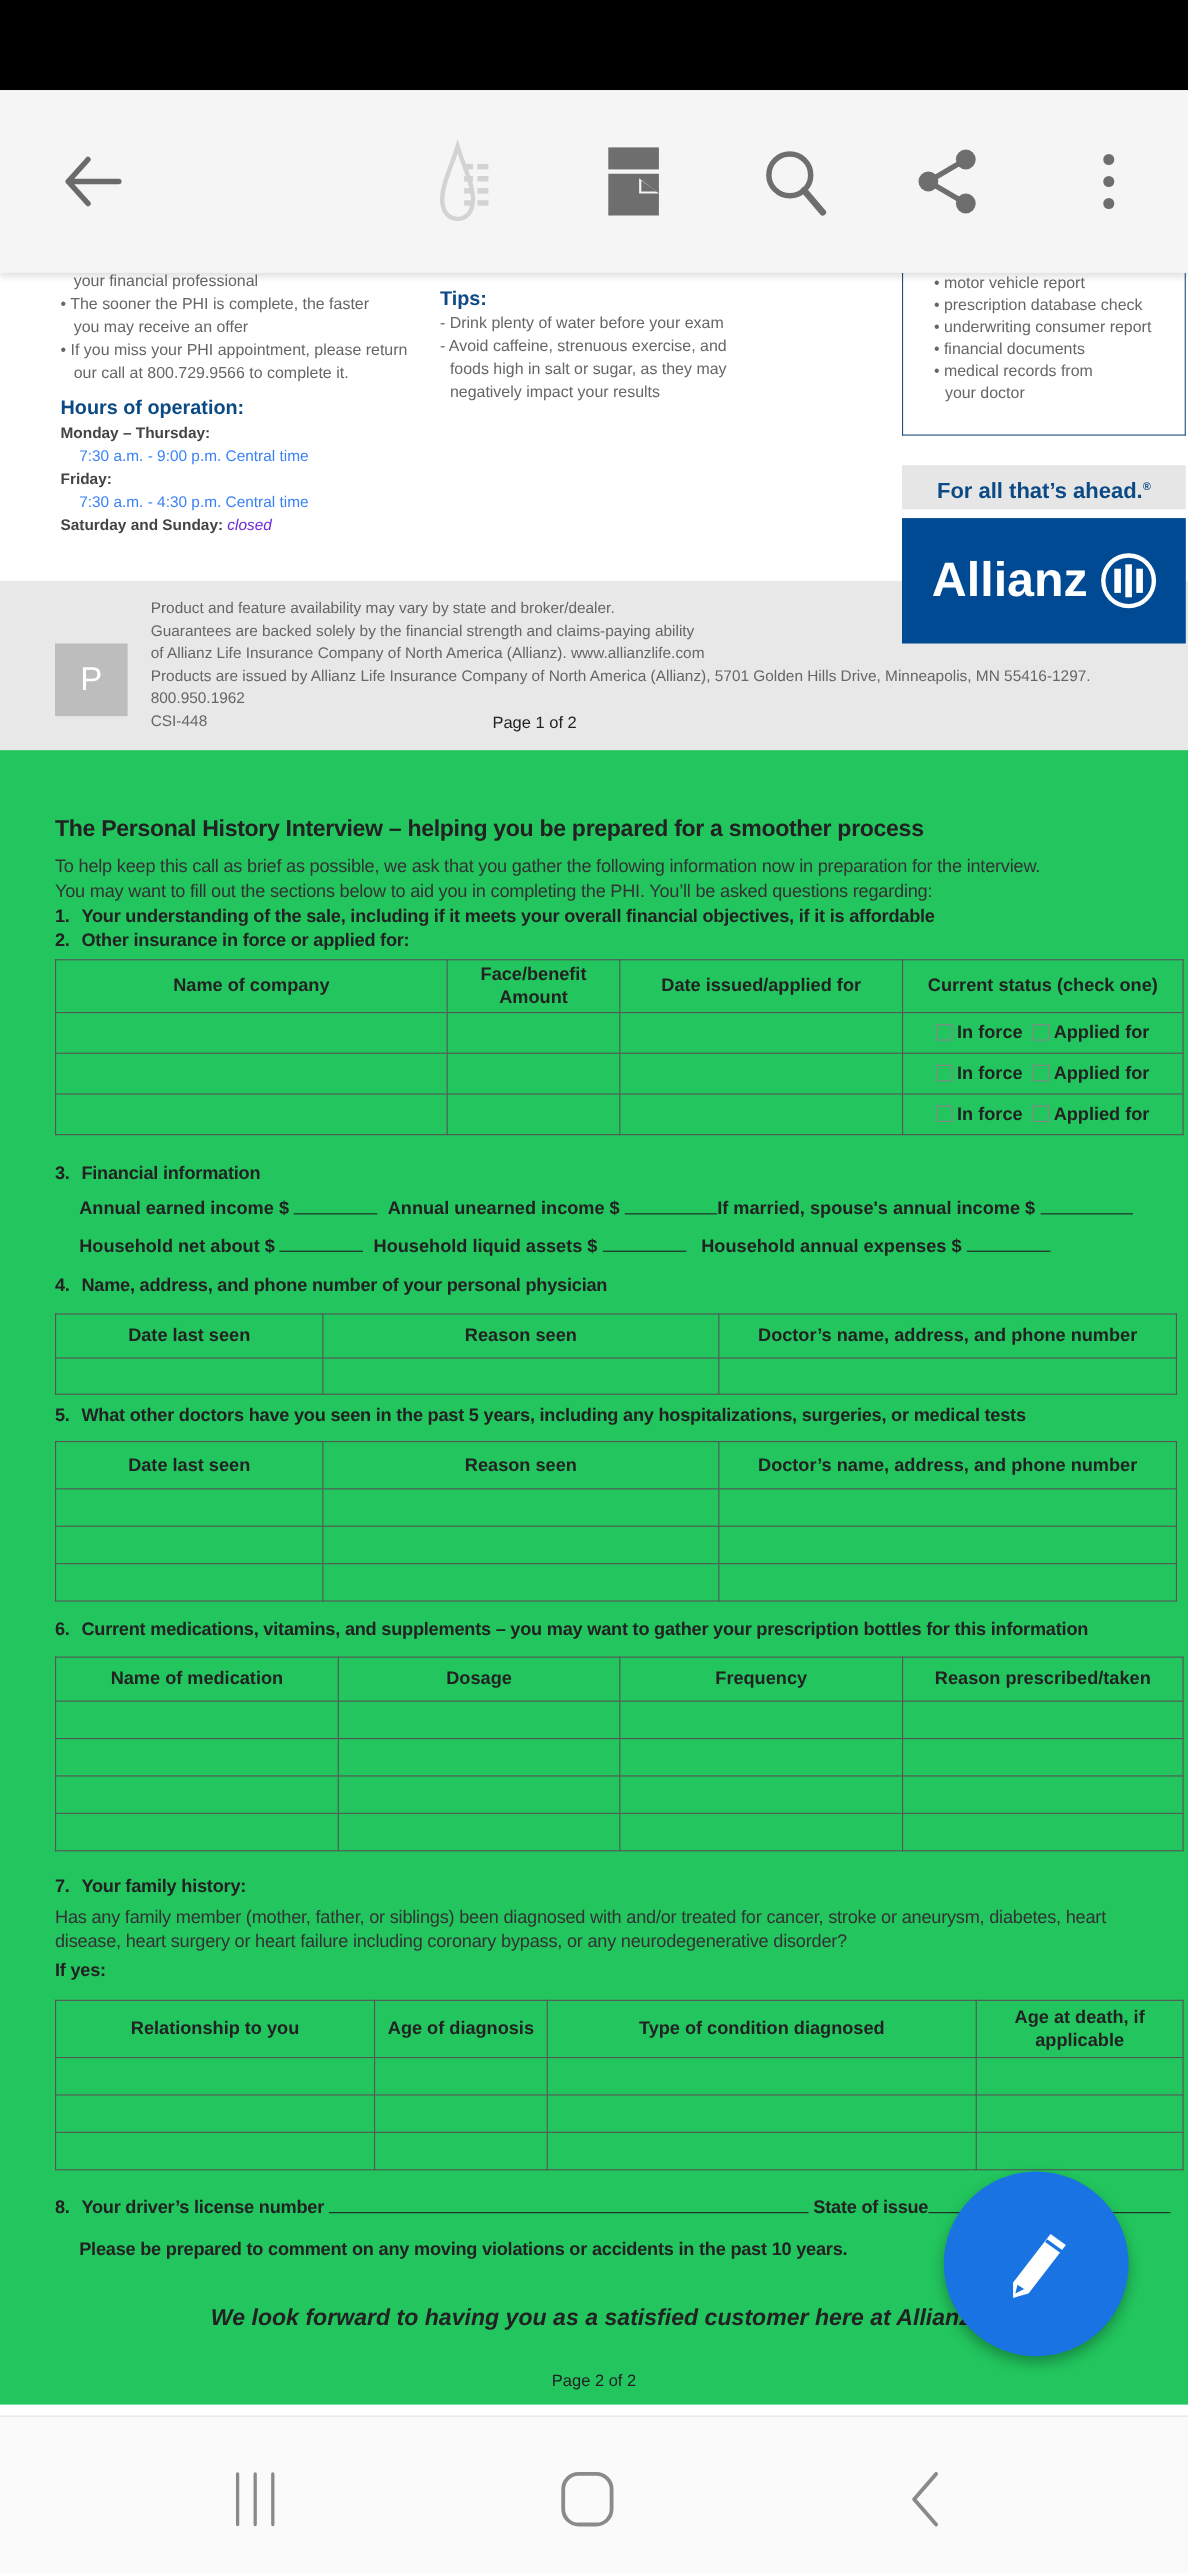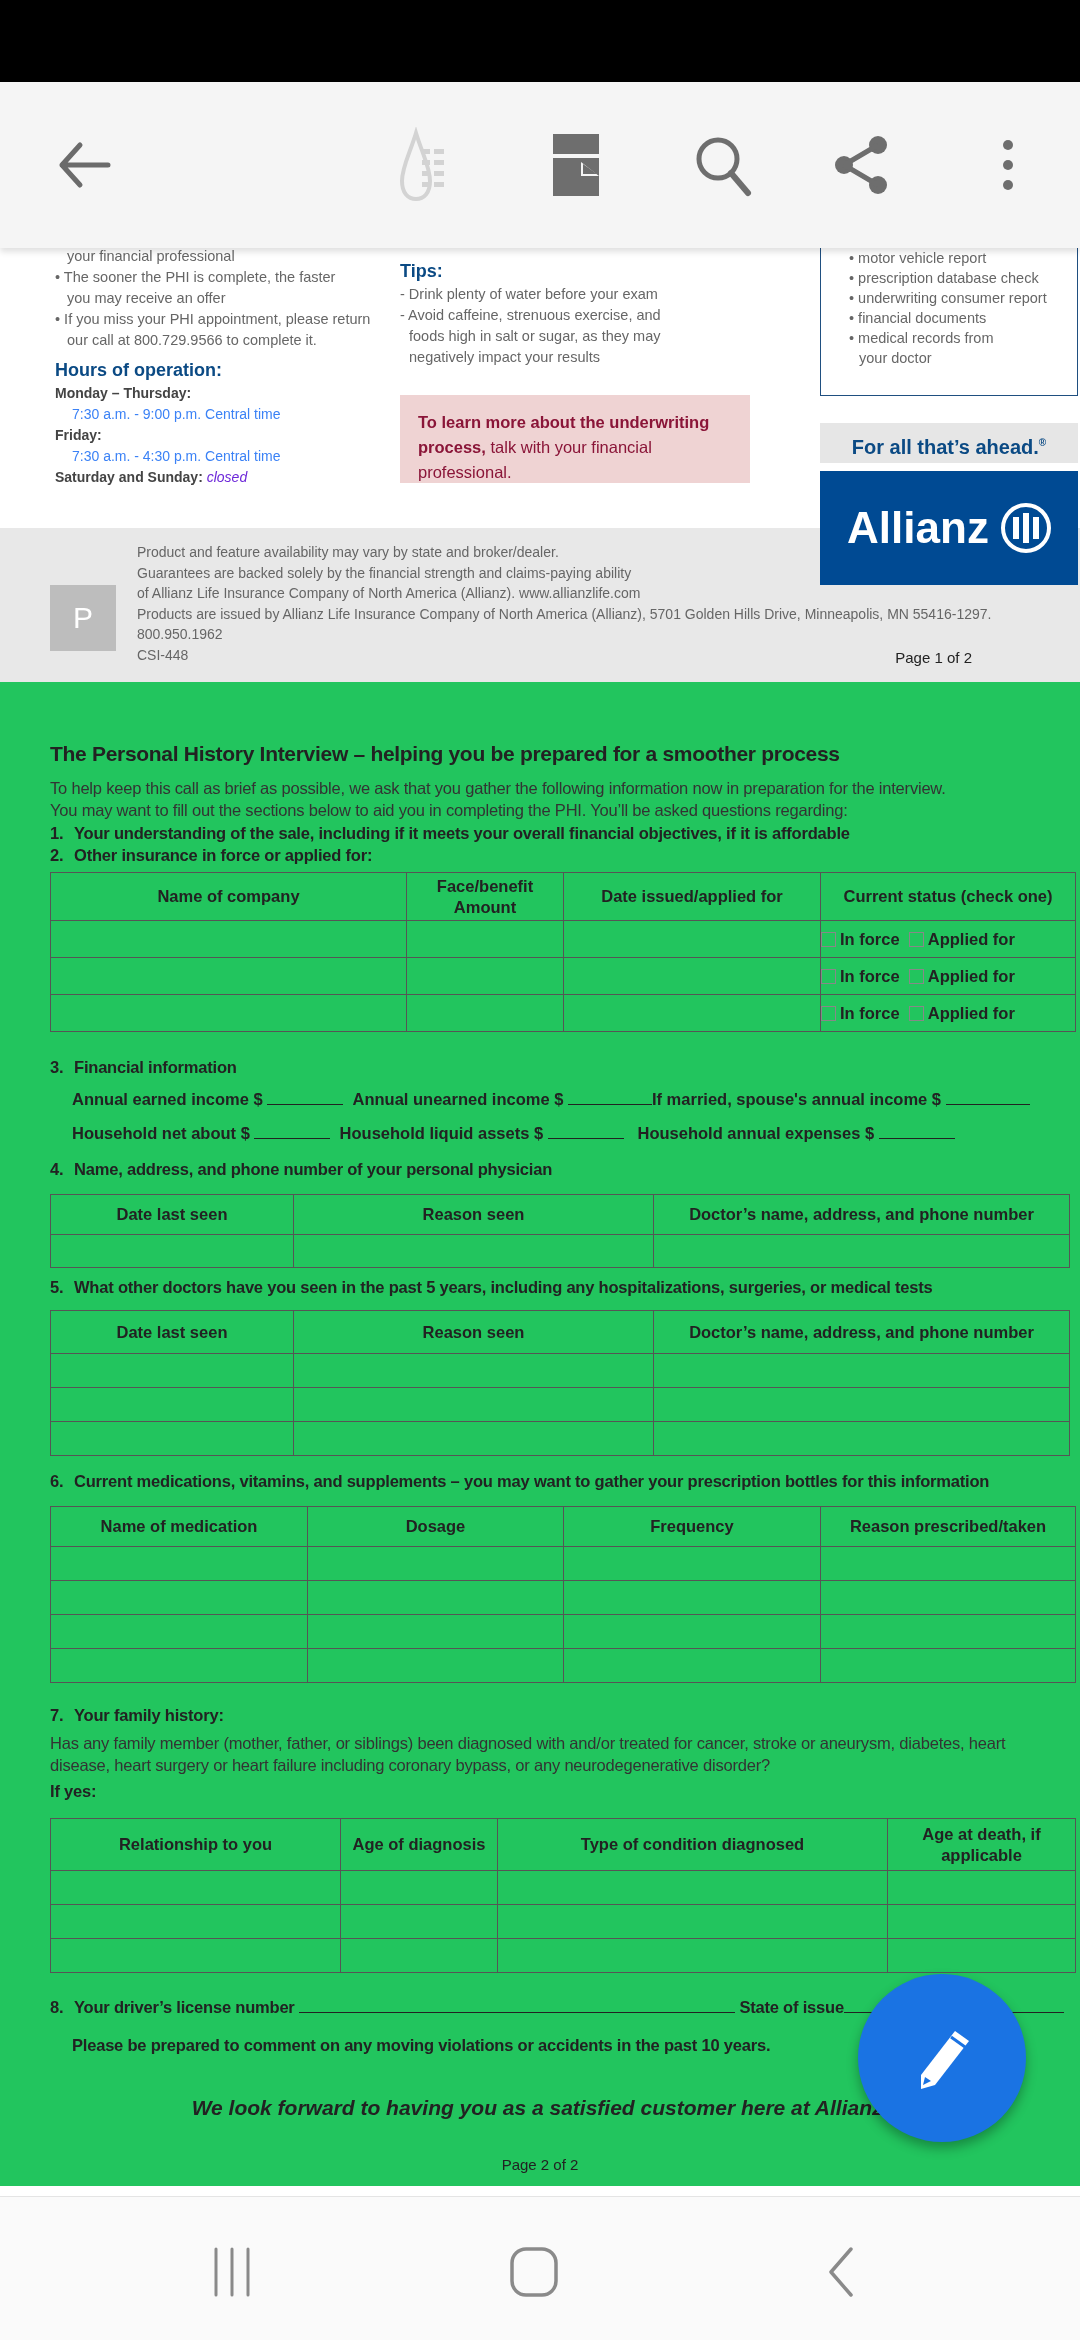--- a/index.html
+++ b/index.html
@@ -35,36 +35,36 @@
   .tagline sup { font-size: 10px; }
   .logo { position: absolute; left: 820px; top: 223px; width: 258px; height: 114px; background: #004a93; color: #fff;
     display: flex; align-items: center; justify-content: center; gap: 12px; font-weight: bold; font-size: 44px; }
   .logo .mark { width: 50px; height: 50px; border: 4px solid #fff; border-radius: 50%; display: flex; align-items: center; justify-content: center; gap: 4px; }
   .logo .mark i { display: block; width: 6px; background: #fff; }
 
   .footer1 { position: absolute; left: 0; top: 280px; width: 1080px; height: 160px; background: #e8e8e8; z-index: 0; }
   .footer1 .p-badge { position: absolute; left: 50px; top: 57px; width: 66px; height: 66px; background: #bdbdbd; color: #fff;
     font-size: 30px; display: flex; align-items: center; justify-content: center; }
   .footer1 .lines { position: absolute; left: 137px; top: 14px; font-size: 14px; line-height: 20.5px; color: #666; }
-  .footer1 .pg { position: absolute; left: 0; width: 972px; top: 121px; text-align: right; font-size: 15px; color: #222; }
+  .footer1 .pg { position: absolute; left: 0; width: 972px; top: 121px; text-align: center; font-size: 15px; color: #222; }
   .pagegap { position: absolute; left: 0; top: 440px; width: 1080px; height: 6px; background: #c4c4c4; }
 
   
   .p2 { position: absolute; left: 0; top: 434px; width: 1080px; height: 1504px; background: #22c55e; }
   .sec { position: absolute; left: 50px; font-family: "Liberation Sans", sans-serif; }
   .title { font-size: 21px; font-weight: bold; color: #222; letter-spacing: -0.3px; }
   .body-t { font-size: 16.5px; color: #333; line-height: 22px; letter-spacing: -0.2px; }
   .q { font-size: 16.5px; font-weight: bold; color: #222; line-height: 22px; letter-spacing: -0.2px; }
   .q .n { display: inline-block; width: 24px; }
 
   table.grid { position: absolute; left: 50px; border-collapse: collapse; font-size: 16.5px; color: #222; }
   table.grid th, table.grid td { border: 1.5px solid #555; }
   table.grid th { font-weight: bold; text-align: center; line-height: 21px; }
   .chk { display: inline-block; width: 15px; height: 15px; border: 1px solid #888; vertical-align: -2px; margin-right: 4px; }
-  .status-cell { font-weight: bold; white-space: nowrap; }
+  .status-cell { text-align: center; font-weight: bold; white-space: nowrap; }
 
   .finrow { font-size: 16.5px; font-weight: bold; color: #222; white-space: nowrap; }
   .blank { display: inline-block; border-bottom: 1.3px solid #222; height: 14px; vertical-align: baseline; }
 
   .fab { position: absolute; left: 858px; top: 1974px; width: 168px; height: 168px; border-radius: 50%; background: #1a73e3;
     box-shadow: 0 6px 12px rgba(0,0,0,0.3); display: flex; align-items: center; justify-content: center; z-index: 10; }
 
   .navbar { position: absolute; left: 0; top: 2196px; width: 1080px; height: 144px; background: #fafafa; border-top: 1px solid #e4e4e4; }
   .navbar .nb { position: absolute; top: 40px; width: 80px; height: 70px; display: flex; align-items: center; justify-content: center; }
 </style>
@@ -153,23 +153,20 @@
       <div class="time">7:30 a.m. - 4:30 p.m. Central time</div>
       <div class="day"><span>Saturday and Sunday:</span> <i style="font-weight:normal;color:#6d28d9">closed</i></div>
     </div>
 
     <div class="col2">
       <h4 style="margin-top:0">Tips:</h4>
       <div class="tip" style="padding-left:0;text-indent:0">- Drink plenty of water before your exam</div>
       <div class="tip" style="width:290px;padding-left:9px;text-indent:-9px">- Avoid caffeine, strenuous exercise, and foods high in salt or sugar, as they may negatively impact your results</div>
     </div>
 
-    <div class="pink">
-      <b>To learn more about the underwriting process,</b><span> talk with your financial professional.</span>
-    </div>
 
     <div class="bluebox">
       <div>• motor vehicle report</div>
       <div>• prescription database check</div>
       <div>• underwriting consumer report</div>
       <div>• financial documents</div>
       <div>• medical records from</div>
       <div class="ind">your doctor</div>
     </div>
 

